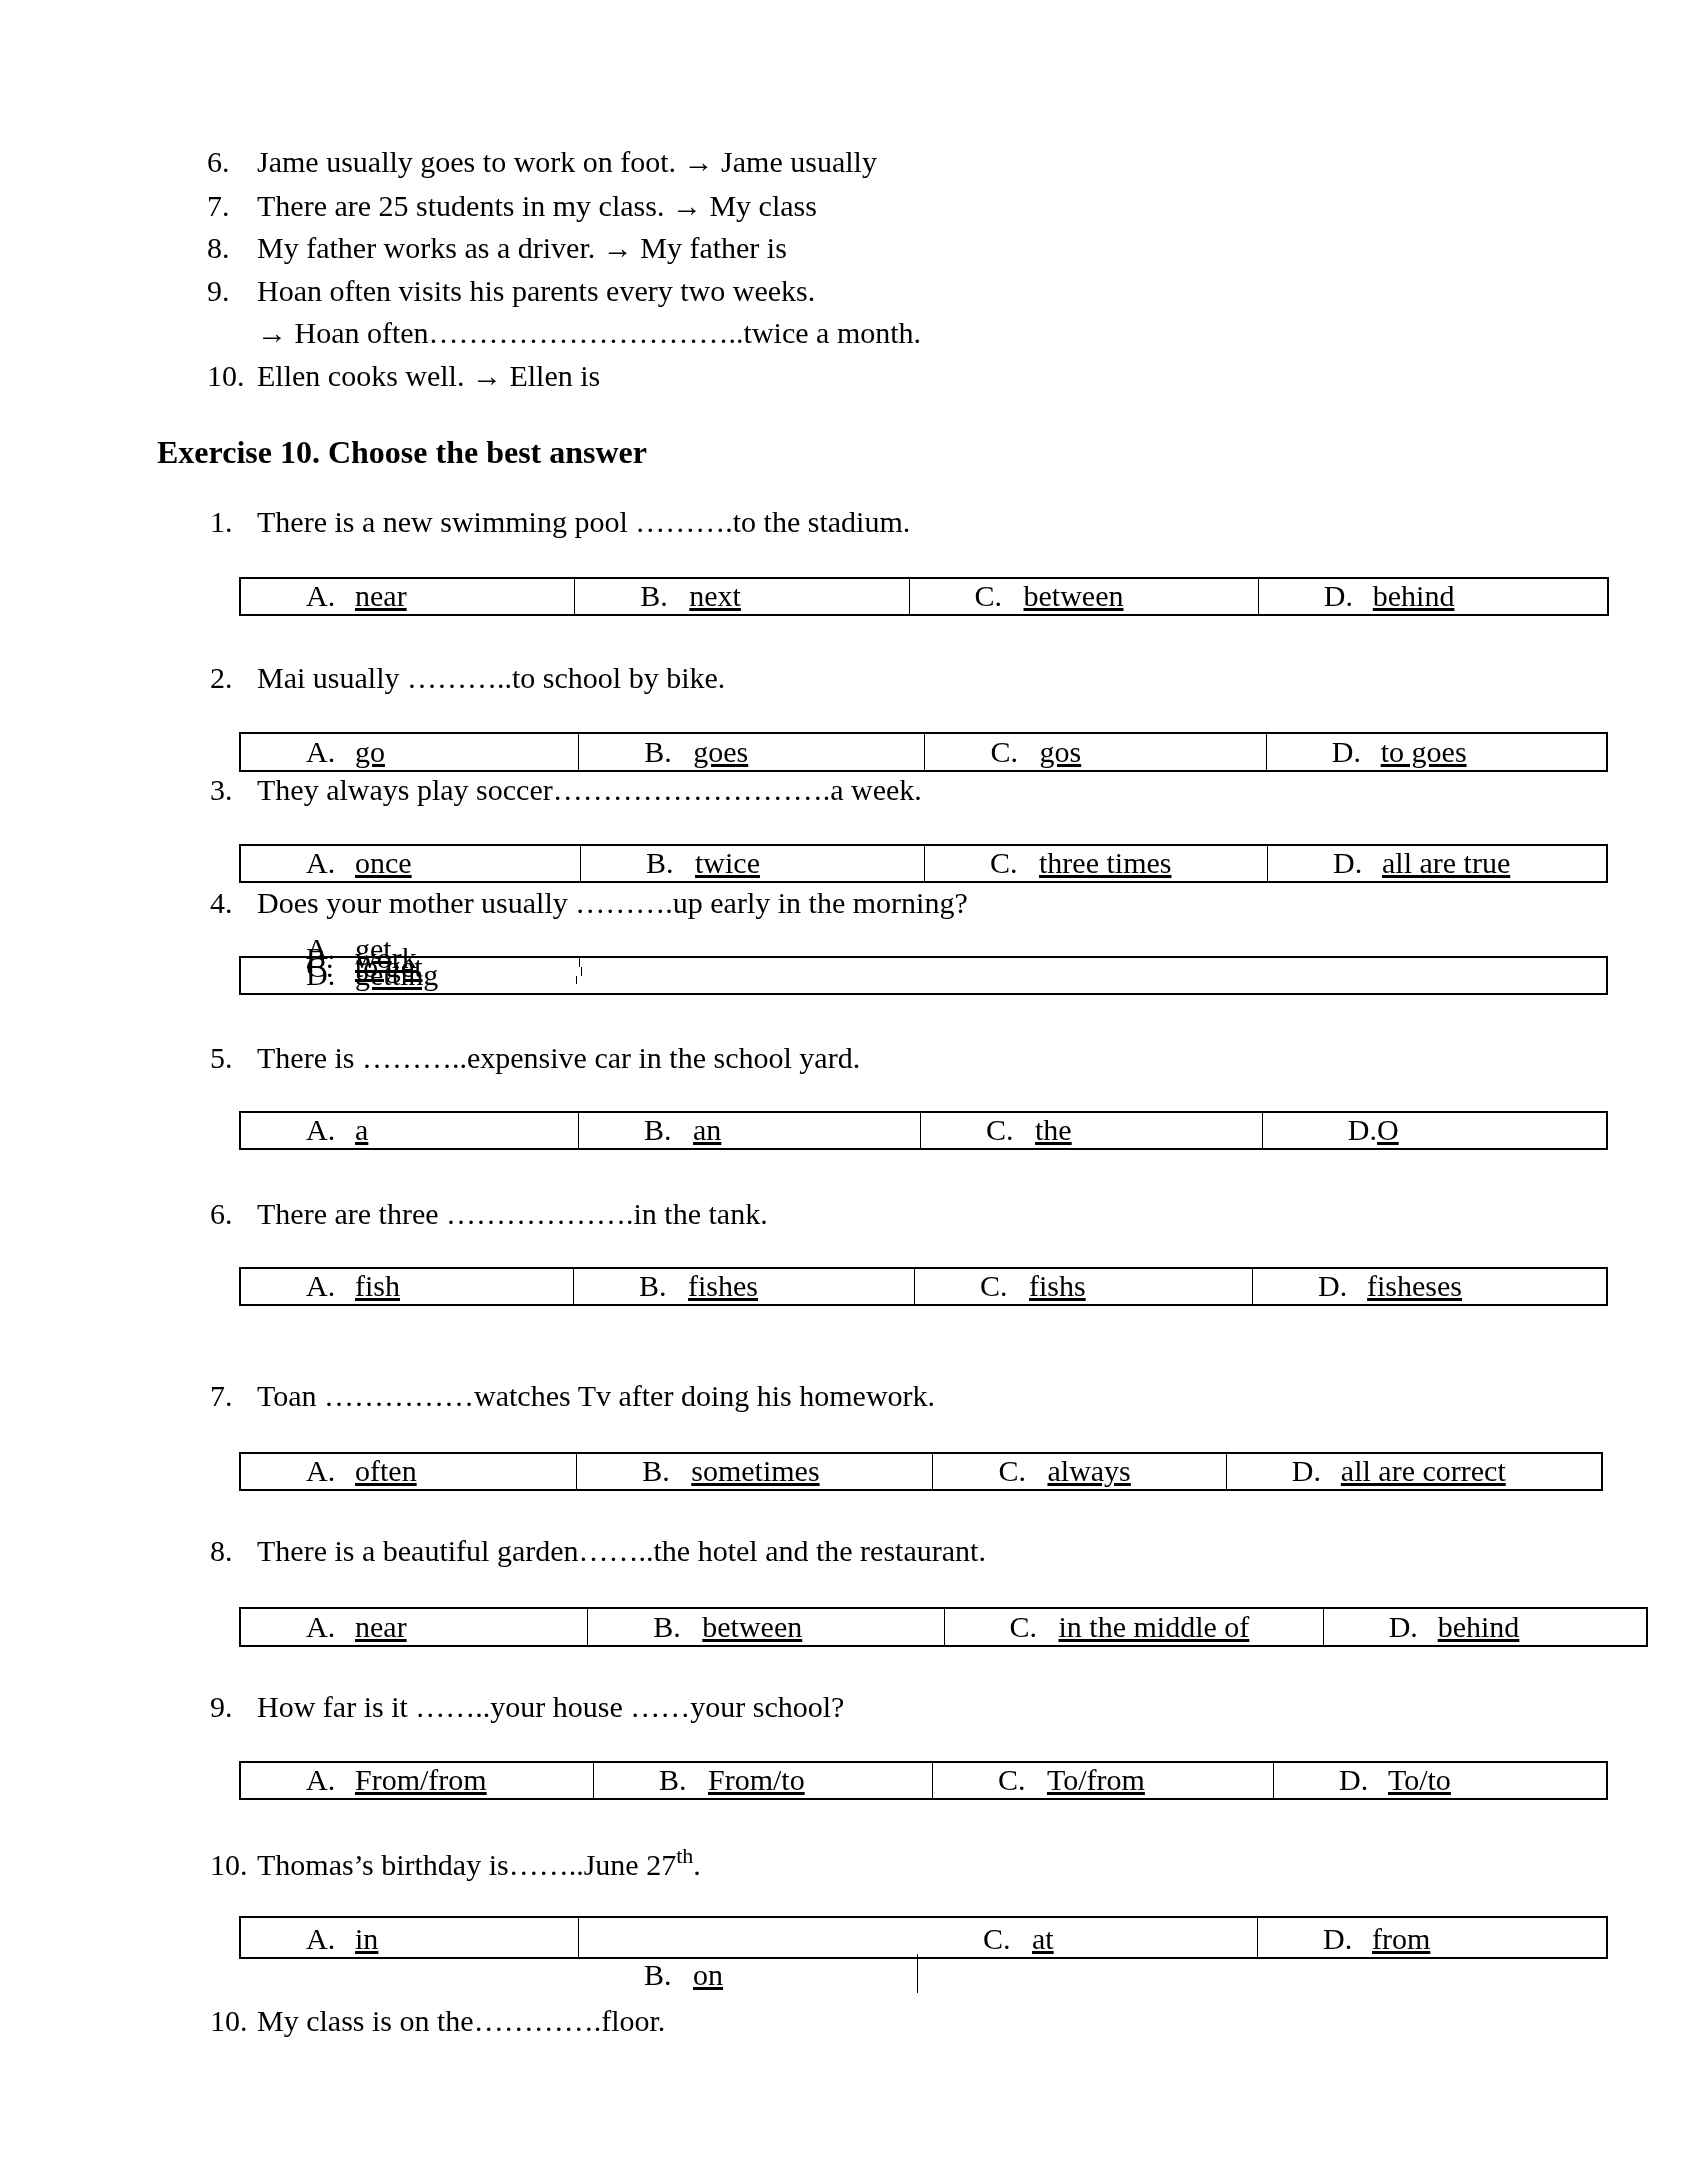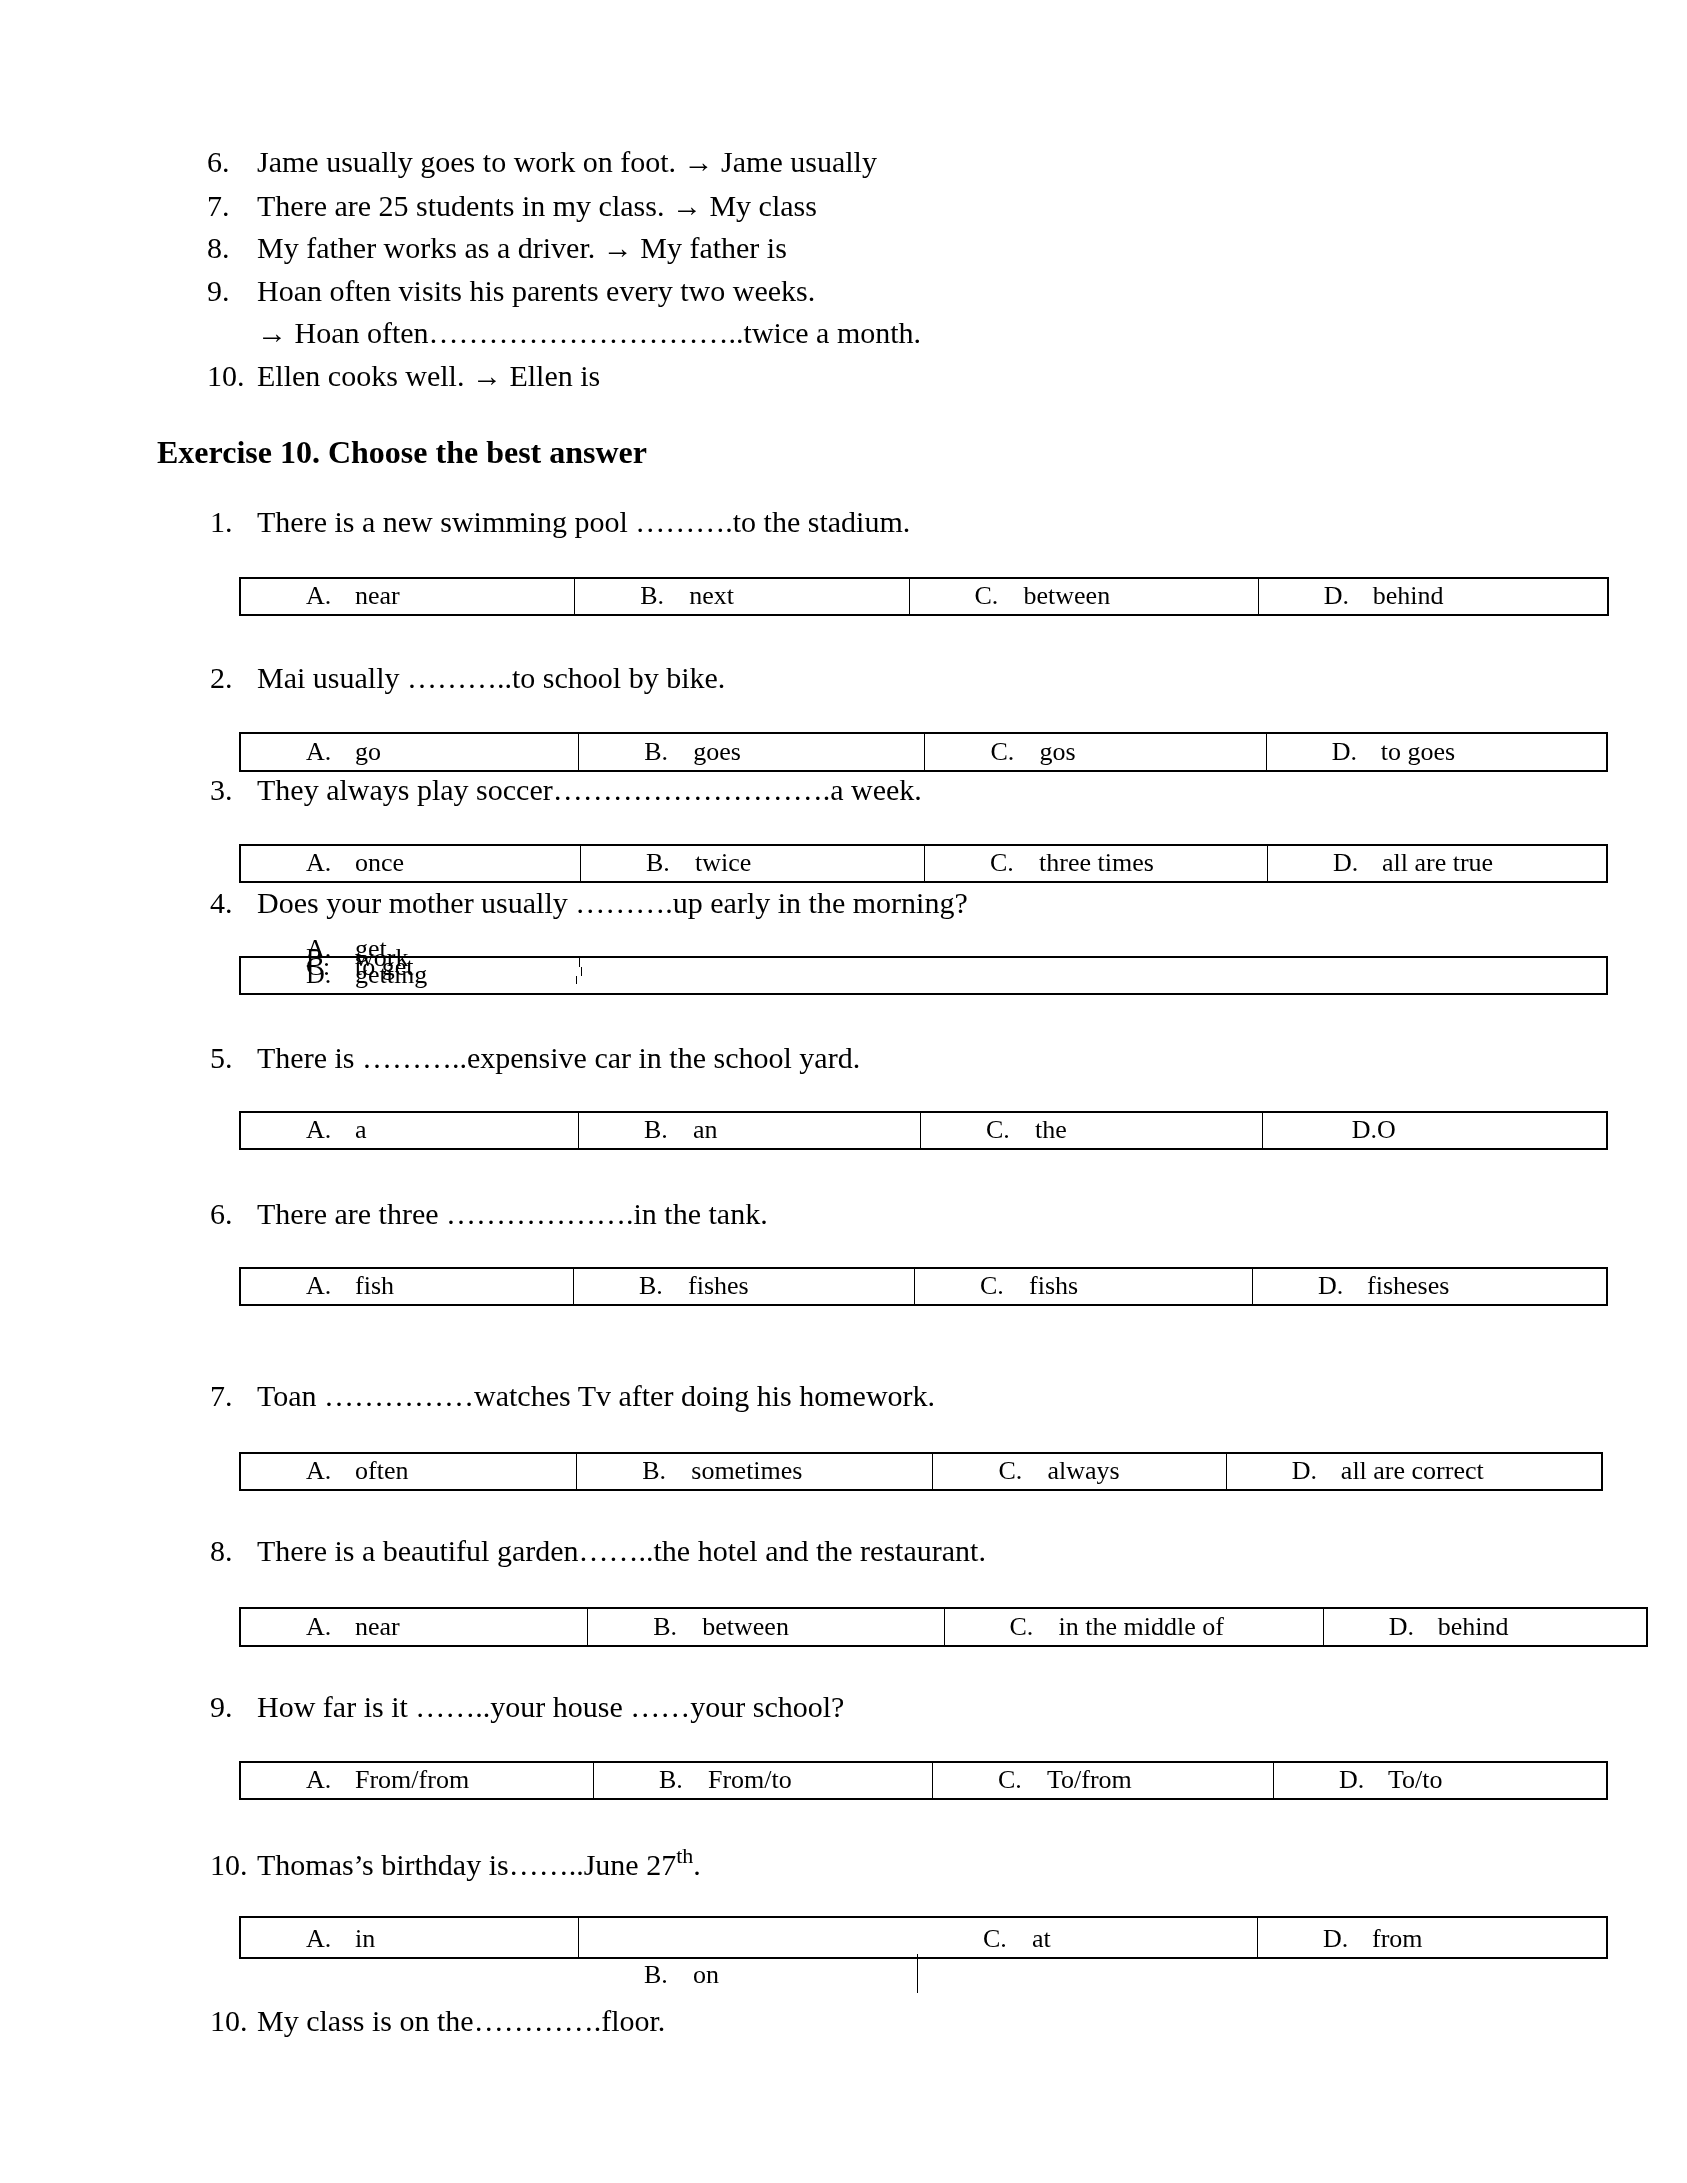--- a/index.html
+++ b/index.html
@@ -7,21 +7,21 @@
          font-family: "Liberation Serif", "DejaVu Serif", serif; color: #000; }
   .line { position: absolute; font-size: 30px; line-height: 30px; white-space: nowrap; height: 30px; }
   .num { position: absolute; font-size: 30px; line-height: 30px; white-space: nowrap; }
   .heading { position: absolute; font-size: 32px; line-height: 32px; font-weight: bold; white-space: nowrap; }
   sup { font-size: 22px; line-height: 0; vertical-align: 12px; margin-top: 16px; }
   .opts { position: absolute; box-sizing: border-box; border-top: 2.6px solid #000; border-bottom: 2.6px solid #000;
           border-left: 2px solid #000; border-right: 2.6px solid #000; display: flex; }
   .opts.thin { border-top-width: 2px; border-bottom-width: 2px; }
   .cell { position: relative; box-sizing: border-box; height: 100%; border-right: 1.3px solid #000; }
   .cell:last-child { border-right: none; }
-  .cell .otext { position: absolute; left: 65px; bottom: 2.6px; font-size: 26px; line-height: 30px; white-space: nowrap; }
+  .cell .otext { position: absolute; left: 65px; bottom: 2.6px; font-size: 30px; line-height: 30px; white-space: nowrap; text-decoration: underline; }
   .cell .letter { display: inline-block; width: 49px; }
 </style>
 </head>
 <body>
 
 <div>
   <span class="num" style="left:207px;top:147px">6.</span>
   <span class="line" style="left:257px;top:147px">Jame usually goes to work on foot. → Jame usually</span>
 
   <span class="num" style="left:207px;top:191px">7.</span>

